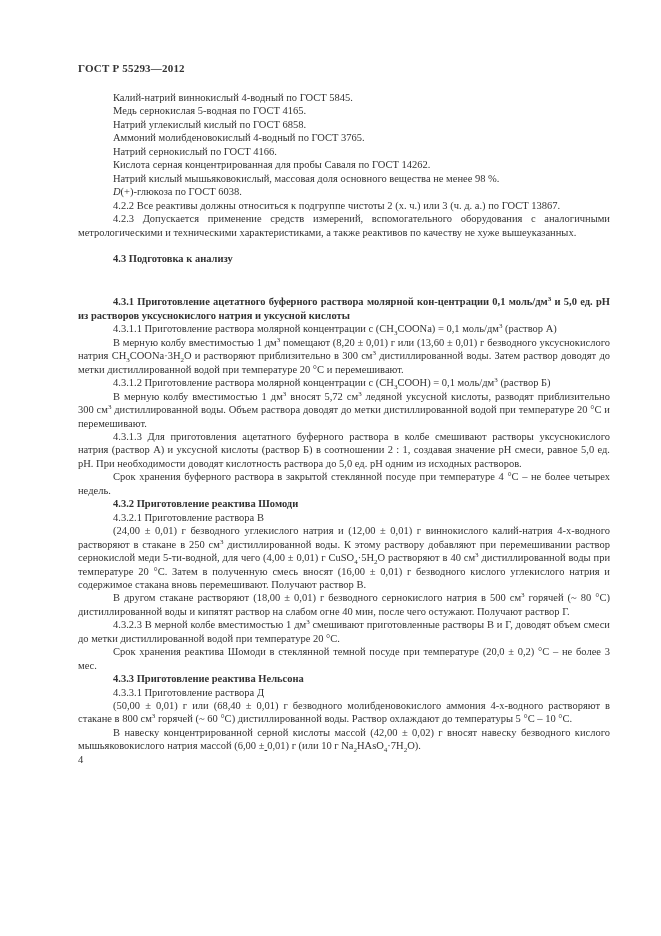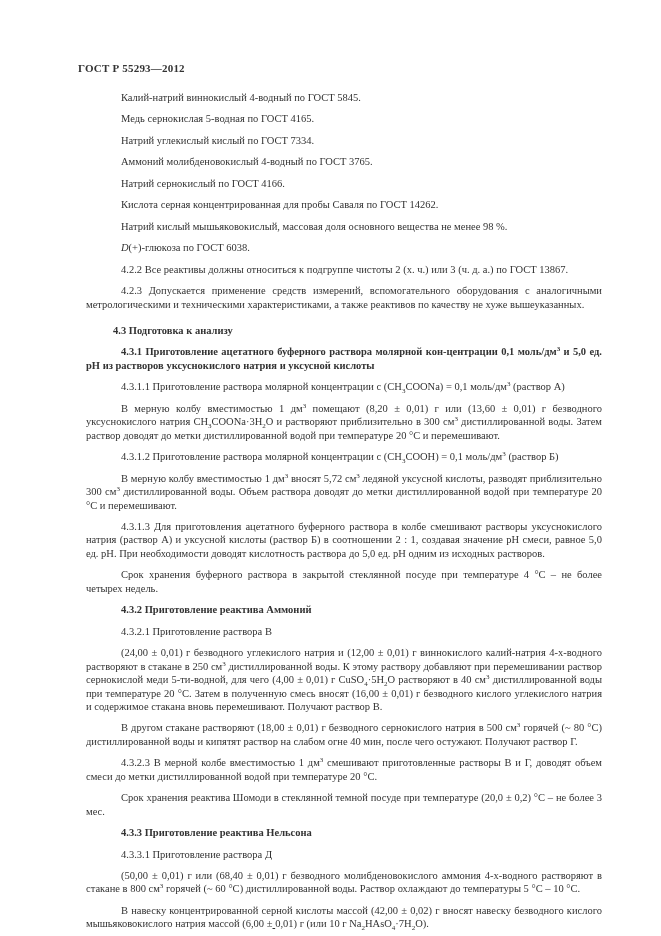--- a/index.html
+++ b/index.html
@@ -22,68 +22,68 @@
     top: 62px;
     width: 532px;
   }
   .doc-header {
     font-size: 11px;
     font-weight: 700;
     margin: 0 0 17px 0;
     letter-spacing: 0.2px;
   }
   .para {
-    margin: 8px;
+    margin: 0;
     font-size: 10.5px;
     line-height: 13.45px;
     text-align: justify;
     text-indent: 35px;
     color: #333333;
   }
   .para.bold { font-weight: 700; }
   .para.h-spaced {
     font-weight: 700;
-    margin: 13px 0 6px 0;
+    margin: 13px 0 30px 0;
     text-align: left;
   }
   .para.pagenum {
     text-indent: 0;
     text-align: left;
   }
   sup { font-size: 7px; line-height: 0; vertical-align: super; }
   sub { font-size: 7px; line-height: 0; vertical-align: sub; }
   .u { text-decoration: underline; }
   i { font-style: italic; }
 </style>
 </head>
 <body>
 
 <div class="page">
   <div class="content">
     <div class="doc-header">ГОСТ Р 55293—2012</div>
     <div>
         <p class="para">Калий-натрий виннокислый 4-водный по ГОСТ 5845.</p>
         <p class="para">Медь сернокислая 5-водная по ГОСТ 4165.</p>
-        <p class="para">Натрий углекислый кислый по ГОСТ 7334.</p>
+        <p class="para">Натрий углекислый кислый по ГОСТ 6858.</p>
         <p class="para">Аммоний молибденовокислый 4-водный по ГОСТ 3765.</p>
         <p class="para">Натрий сернокислый по ГОСТ 4166.</p>
         <p class="para">Кислота серная концентрированная для пробы Саваля по ГОСТ 14262.</p>
         <p class="para">Натрий кислый мышьяковокислый, массовая доля основного вещества не менее 98 %.</p>
         <p class="para"><i>D</i>(+)-глюкоза по ГОСТ 6038.</p>
         <p class="para">4.2.2 Все реактивы должны относиться к подгруппе чистоты 2 (х. ч.) или 3 (ч. д. а.) по ГОСТ 13867.</p>
         <p class="para">4.2.3 Допускается применение средств измерений, вспомогательного оборудования с аналогичными метрологическими и техническими характеристиками, а также реактивов по качеству не хуже вышеуказанных.</p>
         <p class="para h-spaced">4.3 Подготовка к анализу</p>
         <p class="para bold">4.3.1 Приготовление ацетатного буферного раствора молярной кон-центрации 0,1 моль/дм<sup>3</sup> и 5,0 ед. рН из растворов уксуснокислого натрия и уксусной кислоты</p>
         <p class="para">4.3.1.1 Приготовление раствора молярной концентрации с (CH<sub>3</sub>COONa) = 0,1 моль/дм<sup>3</sup> (раствор А)</p>
         <p class="para">В мерную колбу вместимостью 1 дм<sup>3</sup> помещают (8,20 ± 0,01) г или (13,60 ± 0,01) г безводного уксуснокислого натрия CH<sub>3</sub>COONa·3H<sub>2</sub>O и растворяют приблизительно в 300 см<sup>3</sup> дистиллированной воды. Затем раствор доводят до метки дистиллированной водой при температуре 20 °С и перемешивают.</p>
         <p class="para">4.3.1.2 Приготовление раствора молярной концентрации с (CH<sub>3</sub>COOH) = 0,1 моль/дм<sup>3</sup> (раствор Б)</p>
         <p class="para">В мерную колбу вместимостью 1 дм<sup>3</sup> вносят 5,72 см<sup>3</sup> ледяной уксусной кислоты, разводят приблизительно 300 см<sup>3</sup> дистиллированной воды. Объем раствора доводят до метки дистиллированной водой при температуре 20 °С и перемешивают.</p>
         <p class="para">4.3.1.3 Для приготовления ацетатного буферного раствора в колбе смешивают растворы уксуснокислого натрия (раствор А) и уксусной кислоты (раствор Б) в соотношении 2 : 1, создавая значение рН смеси, равное 5,0 ед. рН. При необходимости доводят кислотность раствора до 5,0 ед. рН одним из исходных растворов.</p>
         <p class="para">Срок хранения буферного раствора в закрытой стеклянной посуде при температуре 4 °С – не более четырех недель.</p>
-        <p class="para bold">4.3.2 Приготовление реактива Аммоний</p>
+        <p class="para bold">4.3.2 Приготовление реактива Шомоди</p>
         <p class="para">4.3.2.1 Приготовление раствора В</p>
         <p class="para">(24,00 ± 0,01) г безводного углекислого натрия и (12,00 ± 0,01) г виннокислого калий-натрия 4-х-водного растворяют в стакане в 250 см<sup>3</sup> дистиллированной воды. К этому раствору добавляют при перемешивании раствор сернокислой меди 5-ти-водной, для чего (4,00 ± 0,01) г CuSO<sub>4</sub>·5H<sub>2</sub>O растворяют в 40 см<sup>3</sup> дистиллированной воды при температуре 20 °С. Затем в полученную смесь вносят (16,00 ± 0,01) г безводного кислого углекислого натрия и содержимое стакана вновь перемешивают. Получают раствор В.</p>
         <p class="para">В другом стакане растворяют (18,00 ± 0,01) г безводного сернокислого натрия в 500 см<sup>3</sup> горячей (~ 80 °С) дистиллированной воды и кипятят раствор на слабом огне 40 мин, после чего остужают. Получают раствор Г.</p>
         <p class="para">4.3.2.3 В мерной колбе вместимостью 1 дм<sup>3</sup> смешивают приготовленные растворы В и Г, доводят объем смеси до метки дистиллированной водой при температуре 20 °С.</p>
         <p class="para">Срок хранения реактива Шомоди в стеклянной темной посуде при температуре (20,0 ± 0,2) °С – не более 3 мес.</p>
         <p class="para bold">4.3.3 Приготовление реактива Нельсона</p>
         <p class="para">4.3.3.1 Приготовление раствора Д</p>
         <p class="para">(50,00 ± 0,01) г или (68,40 ± 0,01) г безводного молибденовокислого аммония 4-х-водного растворяют в стакане в 800 см<sup>3</sup> горячей (~ 60 °С) дистиллированной воды. Раствор охлаждают до температуры 5 °С – 10 °С.</p>
         <p class="para">В навеску концентрированной серной кислоты массой (42,00 ± 0,02) г вносят навеску безводного кислого мышьяковокислого натрия массой (6,00 ±<span class="u">&nbsp;</span>0,01) г (или 10 г Na<sub>2</sub>HAsO<sub>4</sub>·7H<sub>2</sub>O).</p>
       </div>

